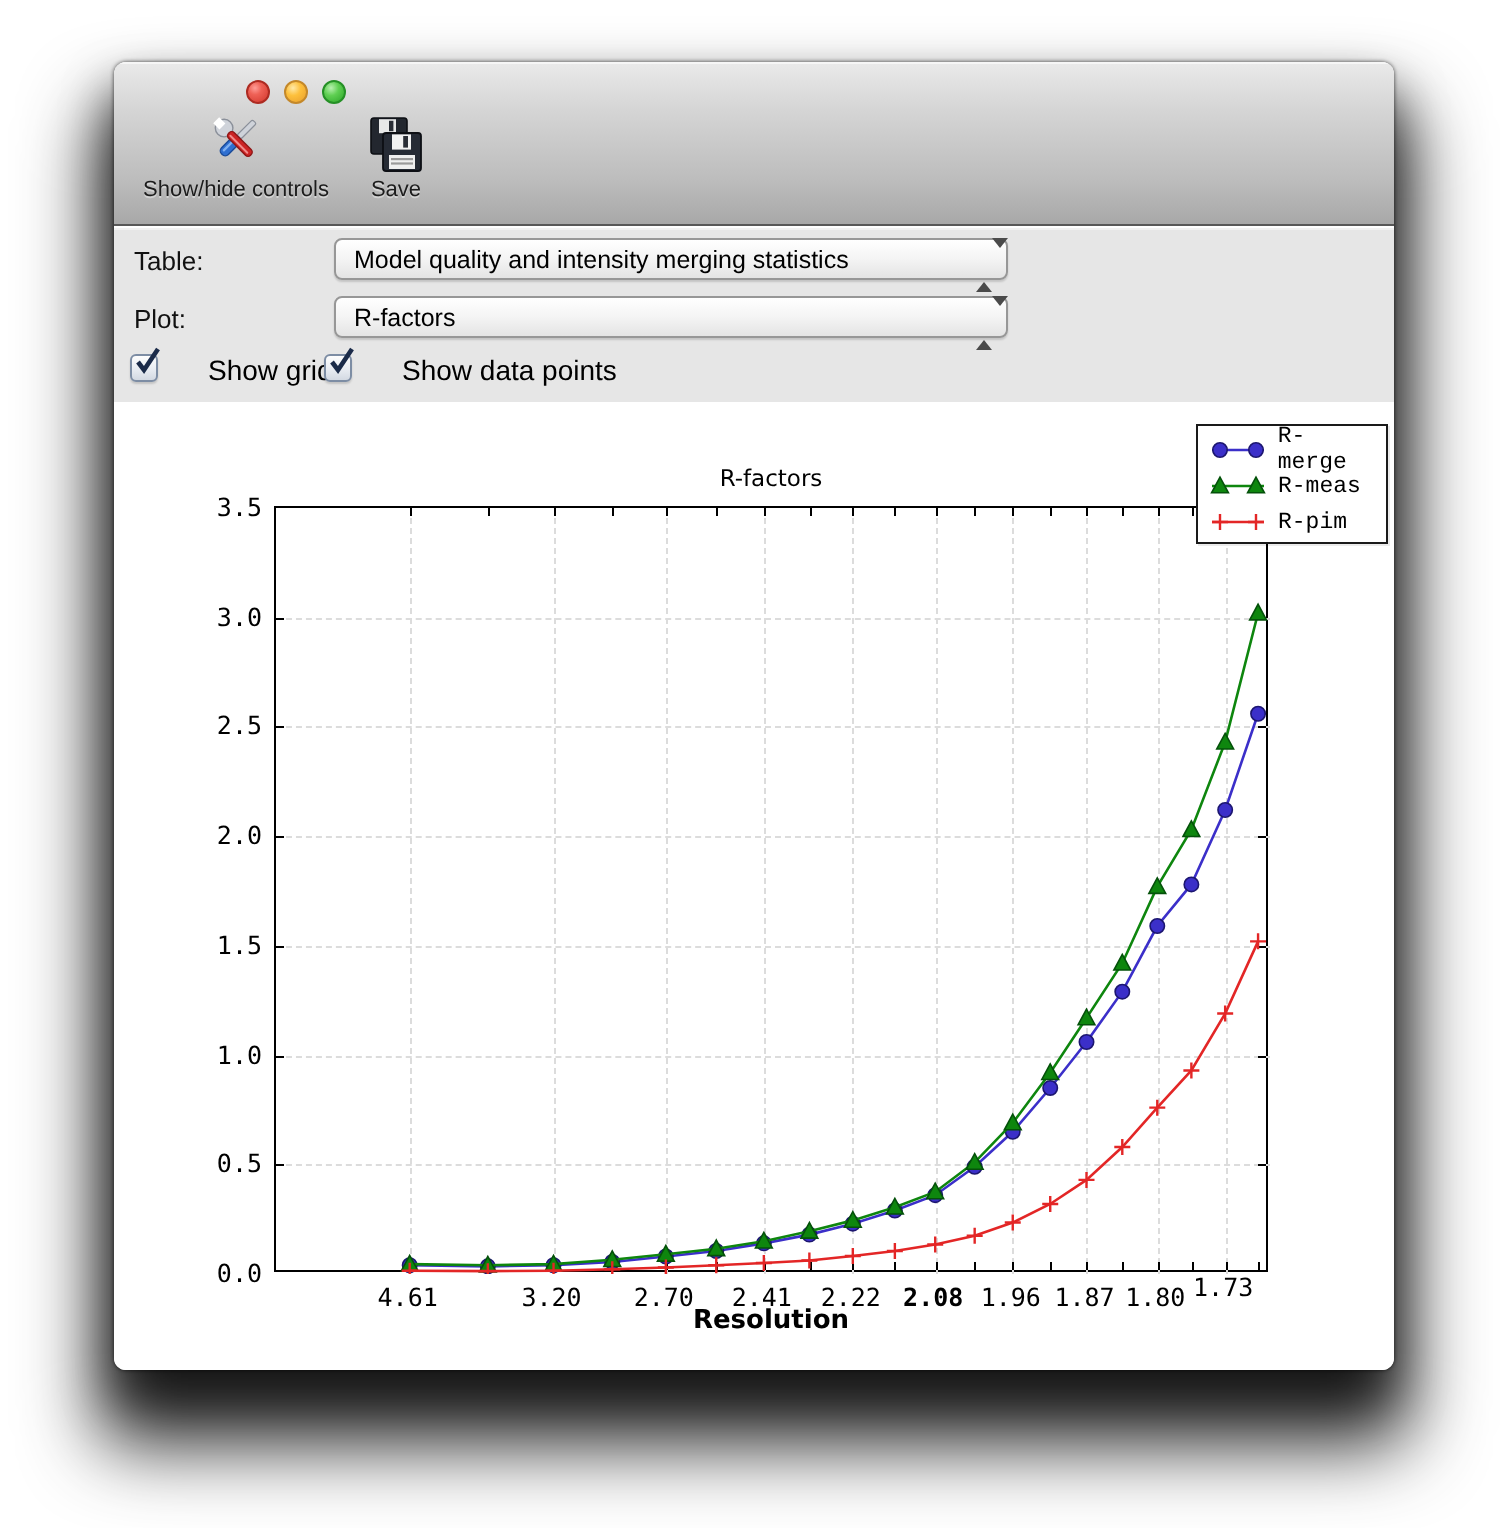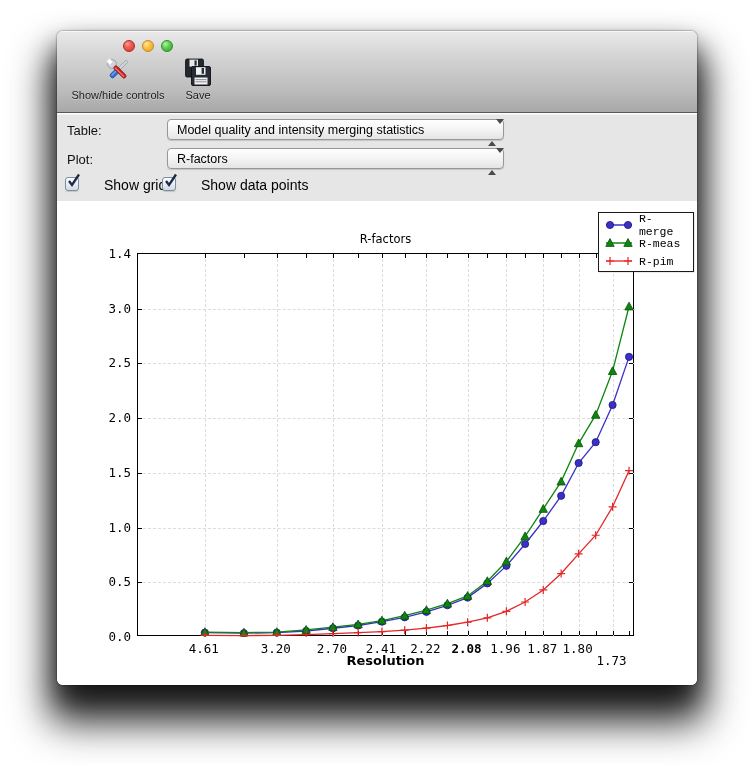--- a/index.html
+++ b/index.html
@@ -281,31 +281,31 @@
           </svg>
         </div>
       <div id="axis-labels">
           <div class="ytick-label" style="left: 32px; top: 428px;">0.0</div>
           <div class="ytick-label" style="left: 32px; top: 373.286px;">0.5</div>
           <div class="ytick-label" style="left: 32px; top: 318.571px;">1.0</div>
           <div class="ytick-label" style="left: 32px; top: 263.857px;">1.5</div>
           <div class="ytick-label" style="left: 32px; top: 209.143px;">2.0</div>
           <div class="ytick-label" style="left: 32px; top: 154.429px;">2.5</div>
           <div class="ytick-label" style="left: 32px; top: 99.7143px;">3.0</div>
-          <div class="ytick-label" style="left: 32px; top: 45px;">1.4</div>
+          <div class="ytick-label" style="left: 32px; top: 45px;">3.5</div>
           <div class="xtick-label" style="left: 124.846px; top: 440px;">4.61</div>
           <div class="xtick-label" style="left: 196.762px; top: 440px;">3.20</div>
           <div class="xtick-label" style="left: 252.923px; top: 440px;">2.70</div>
           <div class="xtick-label" style="left: 301.928px; top: 440px;">2.41</div>
           <div class="xtick-label" style="left: 346.409px; top: 440px;">2.22</div>
           <div class="xtick-label" style="left: 387.61px; top: 440px; font-weight: bold;">2.08</div>
           <div class="xtick-label" style="left: 426.376px; top: 440px;">1.96</div>
           <div class="xtick-label" style="left: 463.254px; top: 440px;">1.87</div>
           <div class="xtick-label" style="left: 498.64px; top: 440px;">1.80</div>
-          <div class="xtick-label" style="left: 532.585px; top: 452px;">1.73</div>
+          <div class="xtick-label" style="left: 532.585px; top: 435px;">1.73</div>
         </div>
       <div class="xaxis-title">Resolution</div>
       <div class="legend" id="legend">
           <div class="legend-row">
             <svg width="30" height="14">
               <line x1="2" y1="7" x2="28" y2="7" stroke="#3b2fc9" stroke-width="1.3"></line>
               <circle cx="6" cy="7" r="3.6" fill="#3b2fc9" stroke="#1c1670" stroke-width="0.8"></circle>
               <circle cx="24" cy="7" r="3.6" fill="#3b2fc9" stroke="#1c1670" stroke-width="0.8"></circle>
             </svg>
             <span class="legend-label">R-merge</span>

